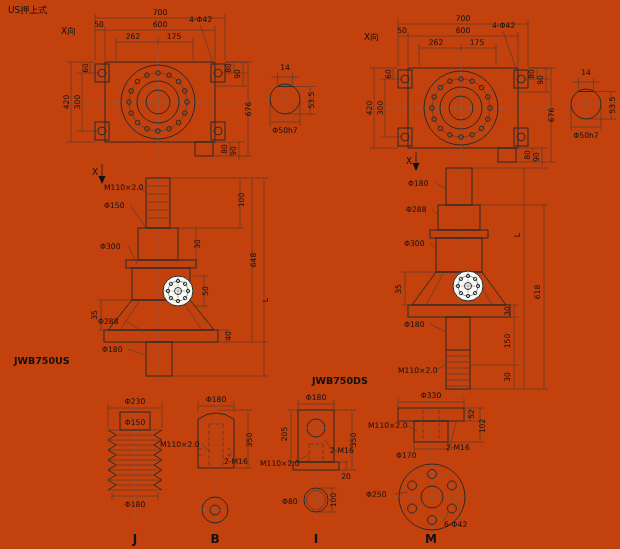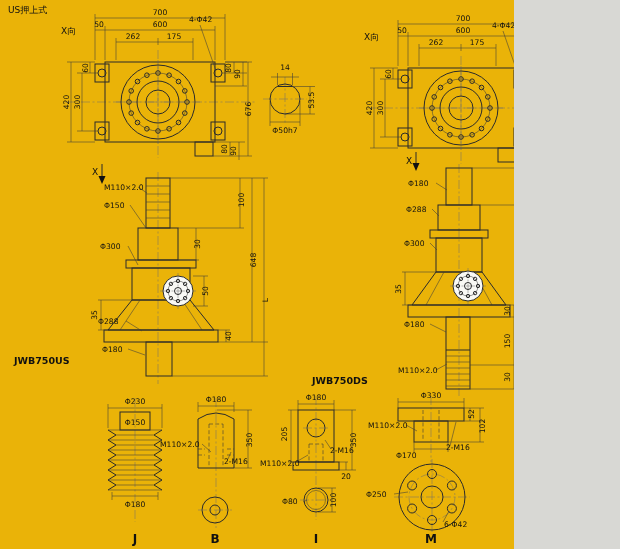--- a/index.html
+++ b/index.html
@@ -1,16 +1,16 @@
 <!DOCTYPE html>
 <html><head>
 <meta charset="utf-8">
 <style>
   html,body{margin:0;padding:0;background:#d8d8d4;}
-  .sheet{width:514px;height:549px;background:#eab308;position:relative;overflow:hidden;
+  .sheet{width:620px;height:549px;background:#c2410c;position:relative;overflow:hidden;
          font-family:"DejaVu Sans",sans-serif;}
   svg{display:block}
   .ol{fill:none;stroke:#2b2b2b;stroke-width:1}
   .olw{fill:#f9f9f5;stroke:#2b2b2b;stroke-width:1}
   .tl{fill:none;stroke:#3a3a3a;stroke-width:0.55}
   .cl{fill:none;stroke:#6d6d6d;stroke-width:0.5;stroke-dasharray:9 2.5 2 2.5}
   .hid{fill:none;stroke:#3a3a3a;stroke-width:0.6;stroke-dasharray:4 2.2}
   text{font-family:"DejaVu Sans",sans-serif;font-size:8px;fill:#111}
   .dim{font-size:7.6px}
   .vl{font-size:9px}

